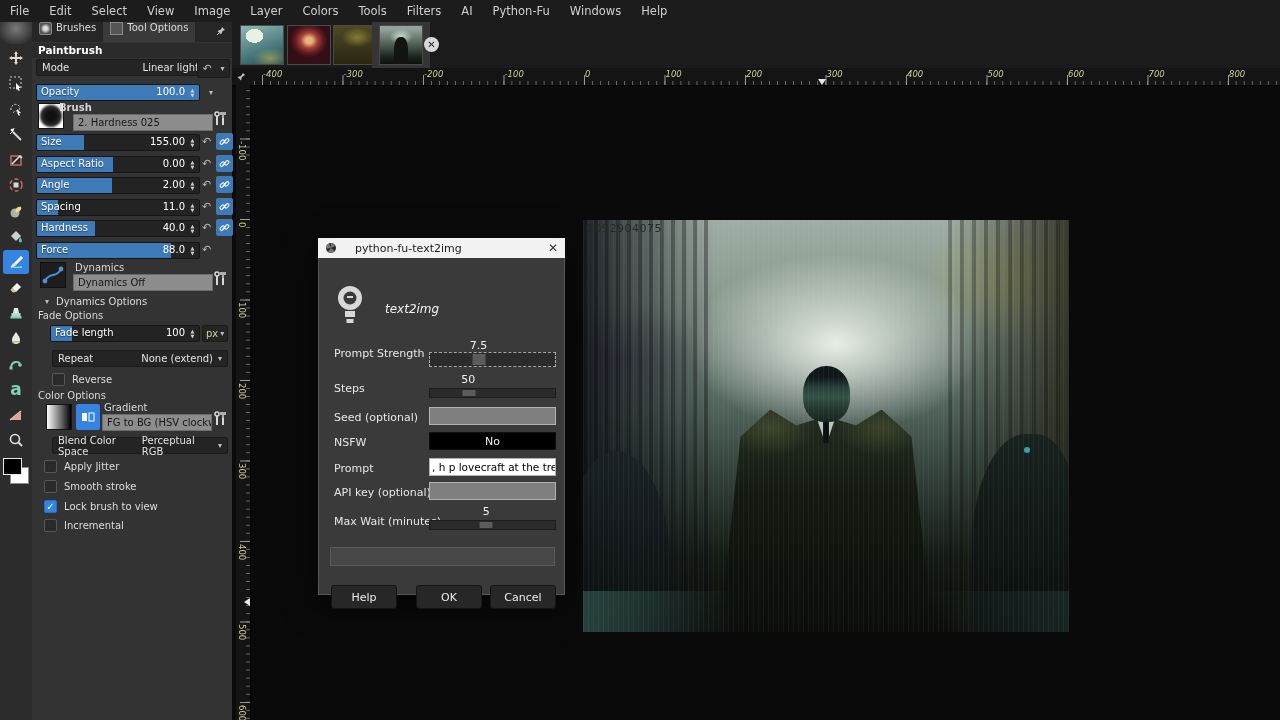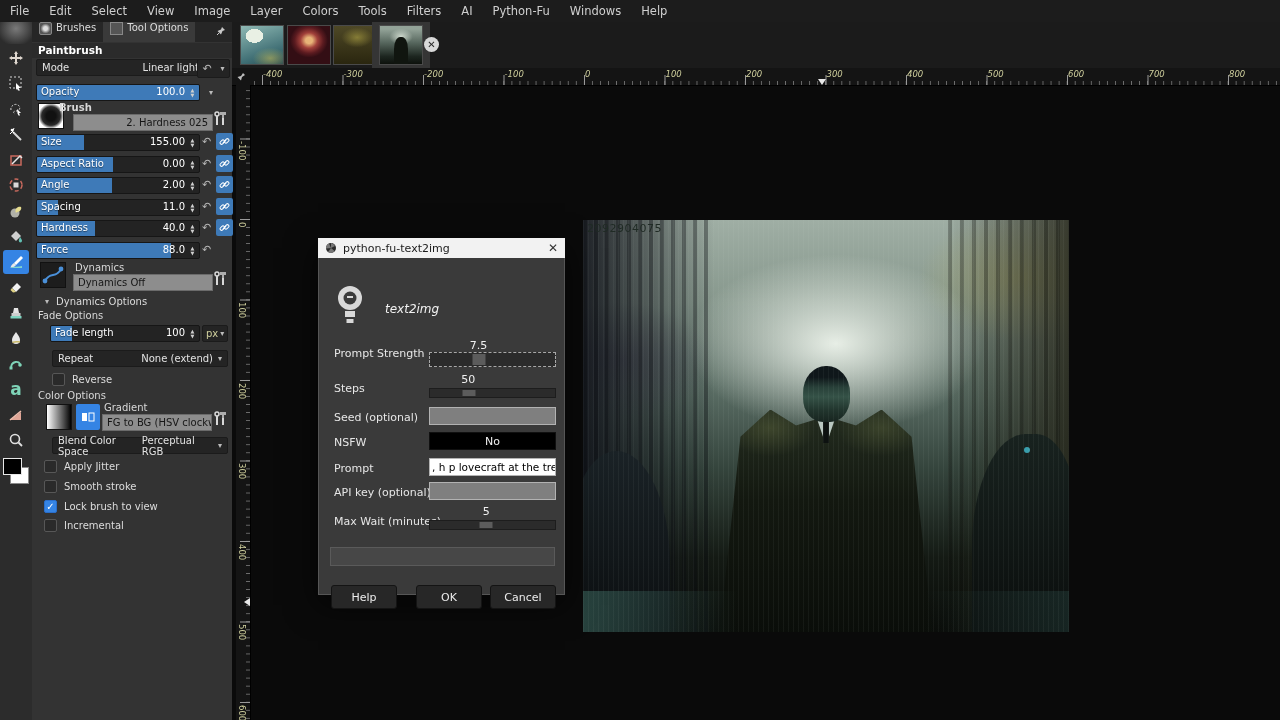--- a/index.html
+++ b/index.html
@@ -123,21 +123,21 @@
     background:linear-gradient(180deg,#0f171a 0 20%,#284039 38%,#355247 55%,#22362e 78%,#17241f 100%);}
   .art-foot{position:absolute;left:0;bottom:0;width:100%;height:10%;
     background:linear-gradient(90deg,rgba(62,108,98,.55),transparent 32%,transparent 70%,rgba(40,70,66,.4));}
   .art-rain{position:absolute;inset:0;background:repeating-linear-gradient(90deg,rgba(212,226,216,.05) 0 1px,transparent 1px 5px);}
   #seed-label{position:absolute;left:4px;top:2px;font-size:11px;color:#202b25;letter-spacing:.5px;}
 
   
   #dialog{position:absolute;left:318px;top:238px;width:247px;height:357px;z-index:40;
           box-shadow:0 10px 30px rgba(0,0,0,.65);font-size:11px;}
   #dlg-title{position:absolute;left:0;top:0;width:100%;height:20px;background:#f2f2f2;color:#1b1b1b;
-             display:flex;align-items:center;box-sizing:border-box;padding:0 7px;gap:6px;}
+             display:flex;align-items:center;box-sizing:border-box;padding:0 7px;gap:18px;}
   #dlg-title .t{flex:1;font-size:11px;}
   #dlg-close{color:#333;font-size:12px;}
   #dlg-body{position:absolute;left:0;top:20px;width:100%;bottom:0;background:#3a3a3a;
             border:1px solid #565656;border-top:none;box-sizing:border-box;}
   .dlbl{position:absolute;left:15px;color:#e6e6e6;}
   .dslider{position:absolute;left:110px;width:127px;background:#2b2b2b;border:1px solid #1d1d1d;box-sizing:border-box;}
   .dslider.focus{border:1px dashed #a8a8a8;}
   .dhandle{position:absolute;top:1px;bottom:1px;width:13px;background:#5c5c5c;transform:translateX(-50%);}
   .dlg-val{position:absolute;color:#f0f0f0;transform:translateX(-50%);font-size:11px;}
   .dinput{position:absolute;left:110px;width:127px;height:18px;background:#7f7f7f;border:1px solid #b2b2b2;box-sizing:border-box;}
@@ -308,21 +308,21 @@
     <span class="sv">100.0</span>
     <span class="spin">
         <span>▲</span>
         <span>▼</span>
       </span>
   </div>
   <span class="chev" style="position:absolute;left:172px;top:66px;">▾</span>
 
   <div class="thumbbox" style="left:6px;top:81px;background:radial-gradient(circle,#111 0 28%,rgba(17,17,17,.25) 55%,#fff 75%);"></div>
   <span class="seclabel" style="left:27px;top:80px;font-weight:bold;">Brush</span>
-  <div class="entry" style="left:41px;top:92px;width:130px;text-align:right;">2. Hardness 025</div>
+  <div class="entry" style="left:41px;top:92px;width:130px;">2. Hardness 025</div>
   <span class="wrenchico" style="left:180px;top:88px;"><svg width="16" height="18">
         <circle cx="5" cy="4" r="2" fill="none" stroke="#d8d8d8" stroke-width="1.5"></circle>
         <path d="M5 6 V15" stroke="#d8d8d8" stroke-width="2"></path>
         <path d="M11 2 V8 M9 2 V5 M13 2 V5" stroke="#d8d8d8" stroke-width="1.5"></path>
         <path d="M11 8 V15" stroke="#d8d8d8" stroke-width="2"></path>
       </svg></span>
 
   <div class="gslider" style="left:4px;top:112px;width:162px;">
     <div class="fill" style="width: 29%;"></div>
     <span class="sl">Size</span>

